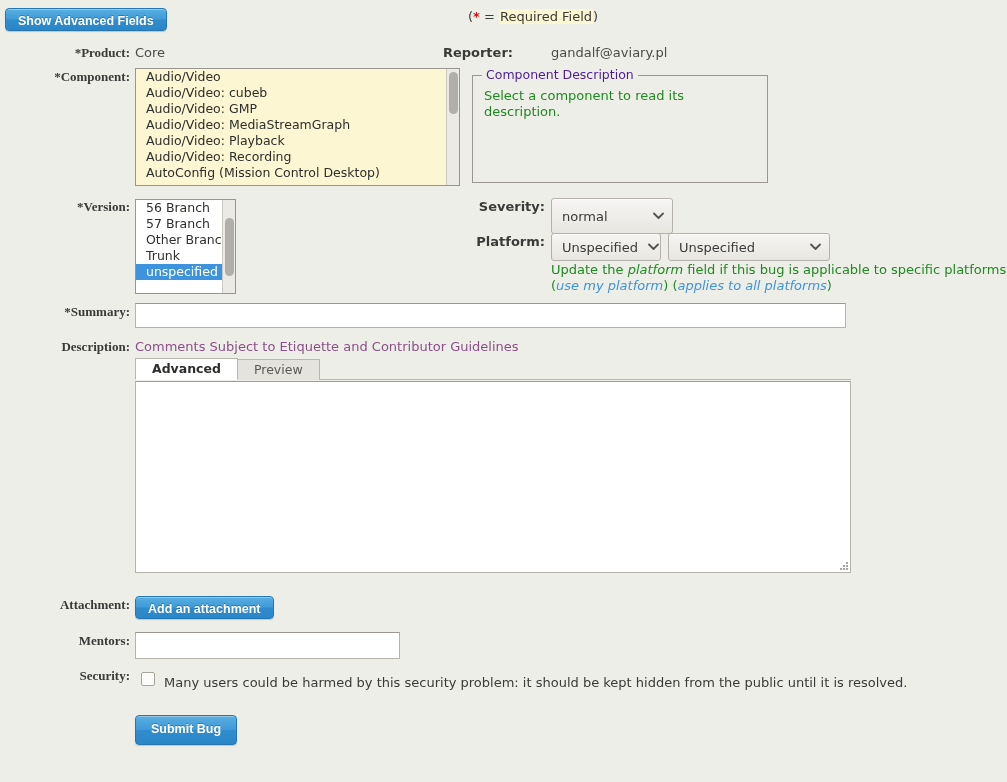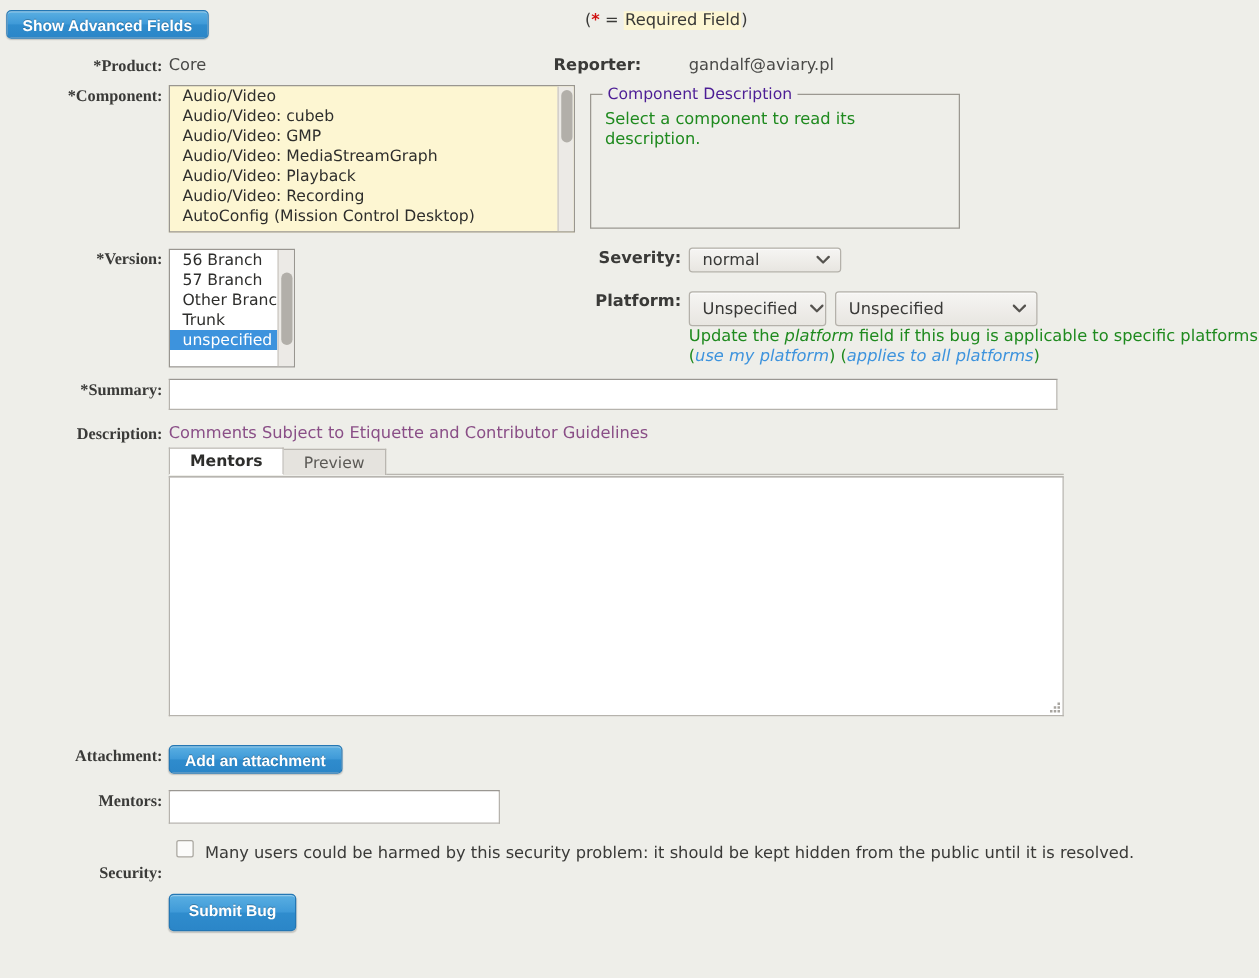--- a/index.html
+++ b/index.html
@@ -354,21 +354,21 @@
     <div class="opt">Other Branch</div>
     <div class="opt">Trunk</div>
     <div class="opt sel">unspecified</div>
   </div>
   <div class="scrollbar">
     <div class="thumb" style="top:18px; height:58px;"></div>
   </div>
 </div>
 
 <div class="rlab" style="left:465px; top:199px; width:80px;">Severity:</div>
-<div class="sel-btn" style="left:551px; top:198px; width:122px; height:20px;">
+<div class="sel-btn" style="left:551px; top:198px; width:122px; height:36px;">
   <span>normal</span>
   <span class="chev">
     <svg width="11" height="8" viewBox="0 0 11 8">
         <path d="M1 1.5 L5.5 6 L10 1.5" fill="none" stroke="#55534f" stroke-width="1.8" stroke-linecap="round" stroke-linejoin="round"></path>
       </svg>
   </span>
 </div>
 
 <div class="rlab" style="left:465px; top:234px; width:80px;">Platform:</div>
 <div class="sel-btn" style="left:551px; top:233px; width:110px; height:28px;">
@@ -396,21 +396,21 @@
 
 <div class="llab" style="left:4px; top:304px;">
   <span class="star">*</span><span>Summary:</span>
 </div>
 <input class="tinput" type="text" id="summary-input" style="left: 135px; top: 303px; width: 711px; height: 25px;" value="">
 
 <div class="llab" style="left:4px; top:339px;">Description:</div>
 <a href="#" id="desc-guidelines">Comments Subject to Etiquette and Contributor Guidelines</a>
 
 <div id="comment-tabs">
-  <div class="tab active">Mentors</div>
+  <div class="tab active">Advanced</div>
   <div class="tab inactive">Preview</div>
 </div>
 
 <textarea id="comment-box" placeholder="" style=""></textarea>
 <div id="comment-resize">
   <svg width="12" height="12" viewBox="0 0 12 12">
     <rect x="8" y="2" width="2" height="2" fill="#a8a5a0"></rect>
     <rect x="8" y="5" width="2" height="2" fill="#a8a5a0"></rect>
     <rect x="5" y="5" width="2" height="2" fill="#a8a5a0"></rect>
     <rect x="8" y="8" width="2" height="2" fill="#a8a5a0"></rect>
@@ -418,17 +418,17 @@
     <rect x="2" y="8" width="2" height="2" fill="#a8a5a0"></rect>
   </svg>
 </div>
 
 <div class="llab" style="left:4px; top:597px;">Attachment:</div>
 <button class="btn-blue" style="position:absolute; left:135px; top:596px;">Add an attachment</button>
 
 <div class="llab" style="left:4px; top:633px;">Mentors:</div>
 <input class="tinput" type="text" id="mentors-input" style="left: 135px; top: 632px; width: 265px; height: 27px;" value="">
 
-<div class="llab" style="left:4px; top:668px;margin-top:22px;">Security:</div>
+<div class="llab" style="left:4px; top:668px;">Security:</div>
 <div class="cbox" style="left:141px; top:672px;"></div>
 <div id="security-text">Many users could be harmed by this security problem: it should be kept hidden from the public until it is resolved.</div>
 
 <button class="btn-blue" style="position:absolute; left:135px; top:715px; padding:7px 15px 8px 15px;">Submit Bug</button>
 
 </body></html>

